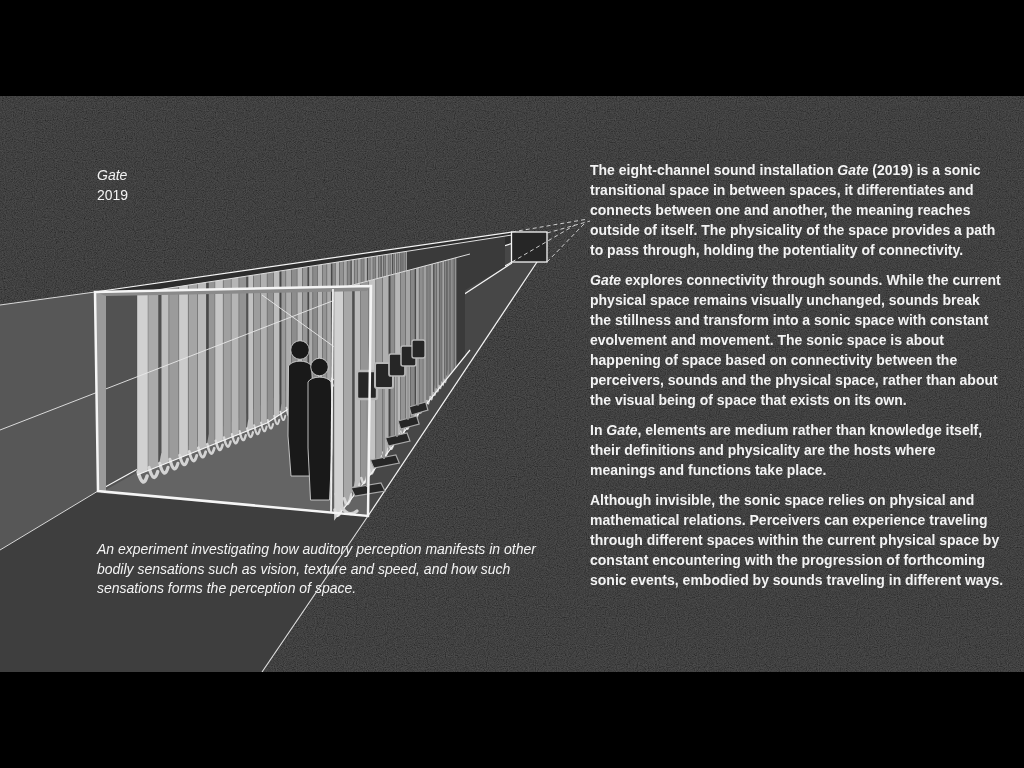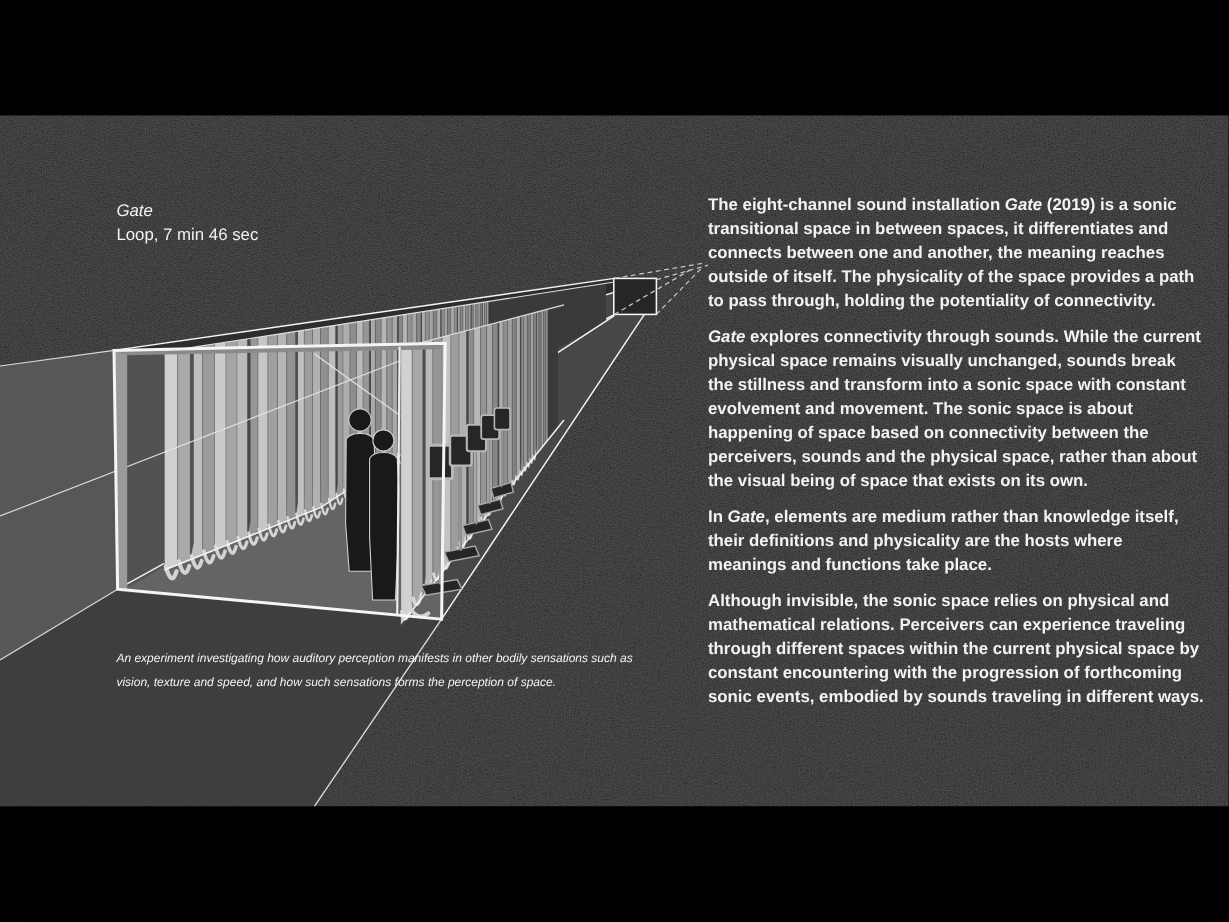--- a/index.html
+++ b/index.html
@@ -5,21 +5,21 @@
   html,body{margin:0;padding:0;background:#000;}
   body{width:1024px;height:768px;overflow:hidden;
        font-family:"Liberation Sans","DejaVu Sans",sans-serif;}
   .stage{position:relative;width:1024px;height:768px;background:#000;border-radius:19px;}
   .slide{position:absolute;left:0;top:96px;width:1024px;height:576px;overflow:hidden;}
   .slide svg.scene{position:absolute;left:0;top:0;}
   .textlayer{position:absolute;left:0;top:0;width:1024px;height:576px;color:#f3f3f3;}
   .title-block{position:absolute;left:97px;top:70px;font-size:14px;line-height:19.5px;}
   .title-block .work-title{font-style:italic;}
   .caption{position:absolute;left:97px;top:444px;width:458px;
-           font-size:10px;line-height:19.5px;font-style:italic;}
+           font-size:14px;line-height:19.5px;font-style:italic;}
   .description{position:absolute;left:590px;top:64px;width:414px;
                font-size:14px;line-height:20px;}
   .description p{margin:0 0 10px 0;font-weight:bold;}
   .description em{font-style:italic;}
 </style>
 </head>
 <body>
 
 <div class="stage">
   <div class="slide">
@@ -363,21 +363,21 @@
           <line stroke="#dddddd" stroke-width="1" stroke-dasharray="4 3" opacity="0.9" x1="512" y1="136" x2="588" y2="123"></line>
           <line stroke="#dddddd" stroke-width="1" stroke-dasharray="4 3" opacity="0.9" x1="547" y1="137" x2="590" y2="125"></line>
           <line stroke="#dddddd" stroke-width="1" stroke-dasharray="4 3" opacity="0.9" x1="547" y1="166" x2="585" y2="127"></line>
           <line stroke="#dddddd" stroke-width="1" stroke-dasharray="4 3" opacity="0.9" x1="512" y1="166" x2="575" y2="129"></line>
         </g>
     </svg>
 
     <div class="textlayer">
       <div class="title-block">
         <div class="work-title">Gate</div>
-        <div>Loop, 7 min 46 sec</div>
+        <div>2019</div>
       </div>
 
       <div class="caption">An experiment investigating how auditory perception manifests in other bodily sensations such as vision, texture and speed, and how such sensations forms the perception of space.</div>
 
       <div class="description">
           <p><span>The eight-channel sound installation </span><em>Gate</em><span> (2019) is a sonic transitional space in between spaces, it differentiates and connects between one and another, the meaning reaches outside of itself. The physicality of the space provides a path to pass through, holding the potentiality of connectivity.</span></p>
           <p><em>Gate</em><span> explores connectivity through sounds. While the current physical space remains visually unchanged, sounds break the stillness and transform into a sonic space with constant evolvement and movement. The sonic space is about happening of space based on connectivity between the perceivers, sounds and the physical space, rather than about the visual being of space that exists on its own.</span></p>
           <p><span>In </span><em>Gate</em><span>, elements are medium rather than knowledge itself, their definitions and physicality are the hosts where meanings and functions take place.</span></p>
           <p><span>Although invisible, the sonic space relies on physical and mathematical relations. Perceivers can experience traveling through different spaces within the current physical space by constant encountering with the progression of forthcoming sonic events, embodied by sounds traveling in different ways.</span></p>
         </div>

